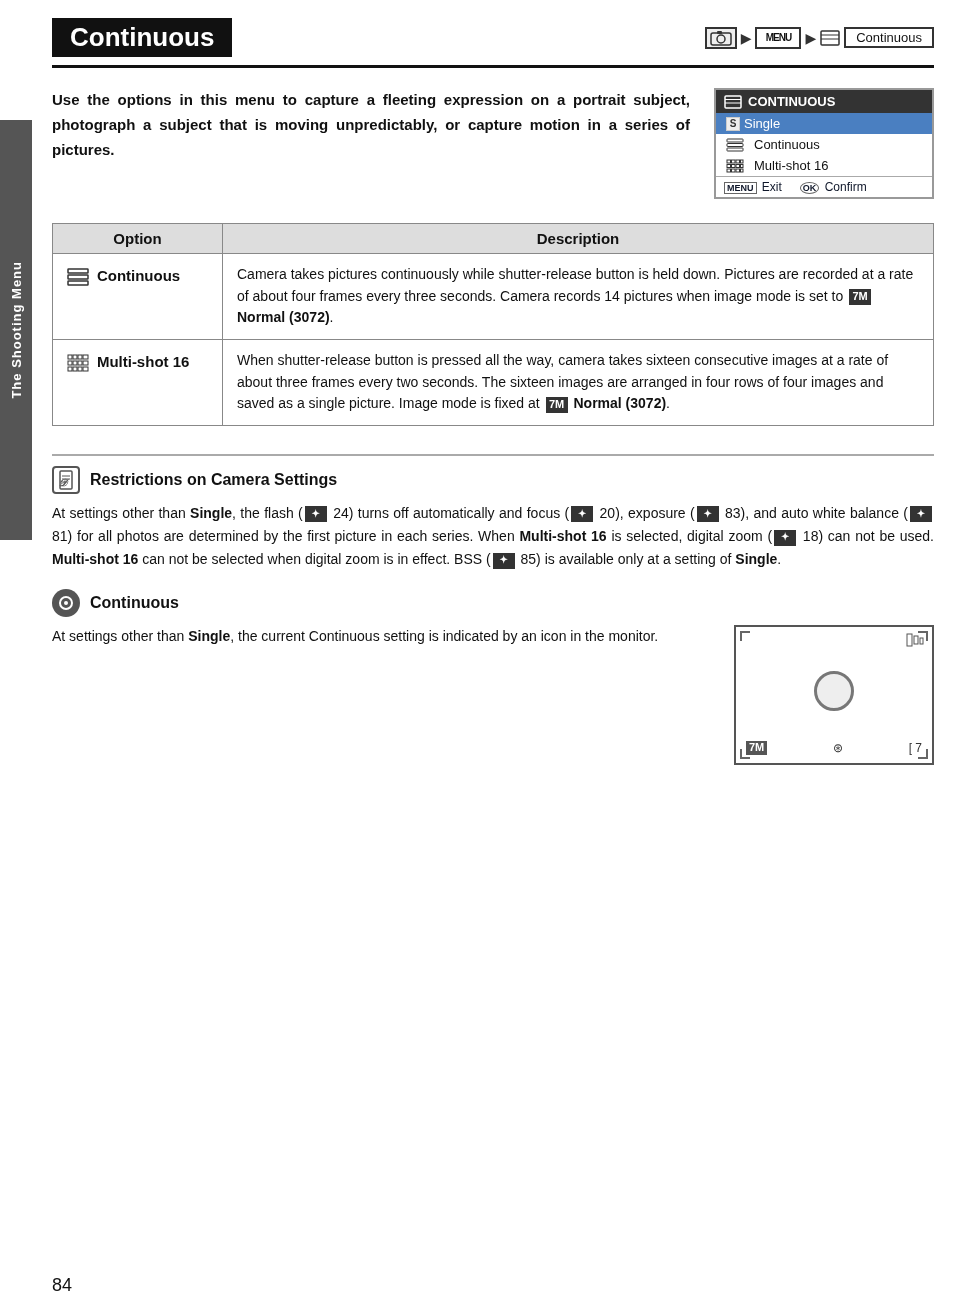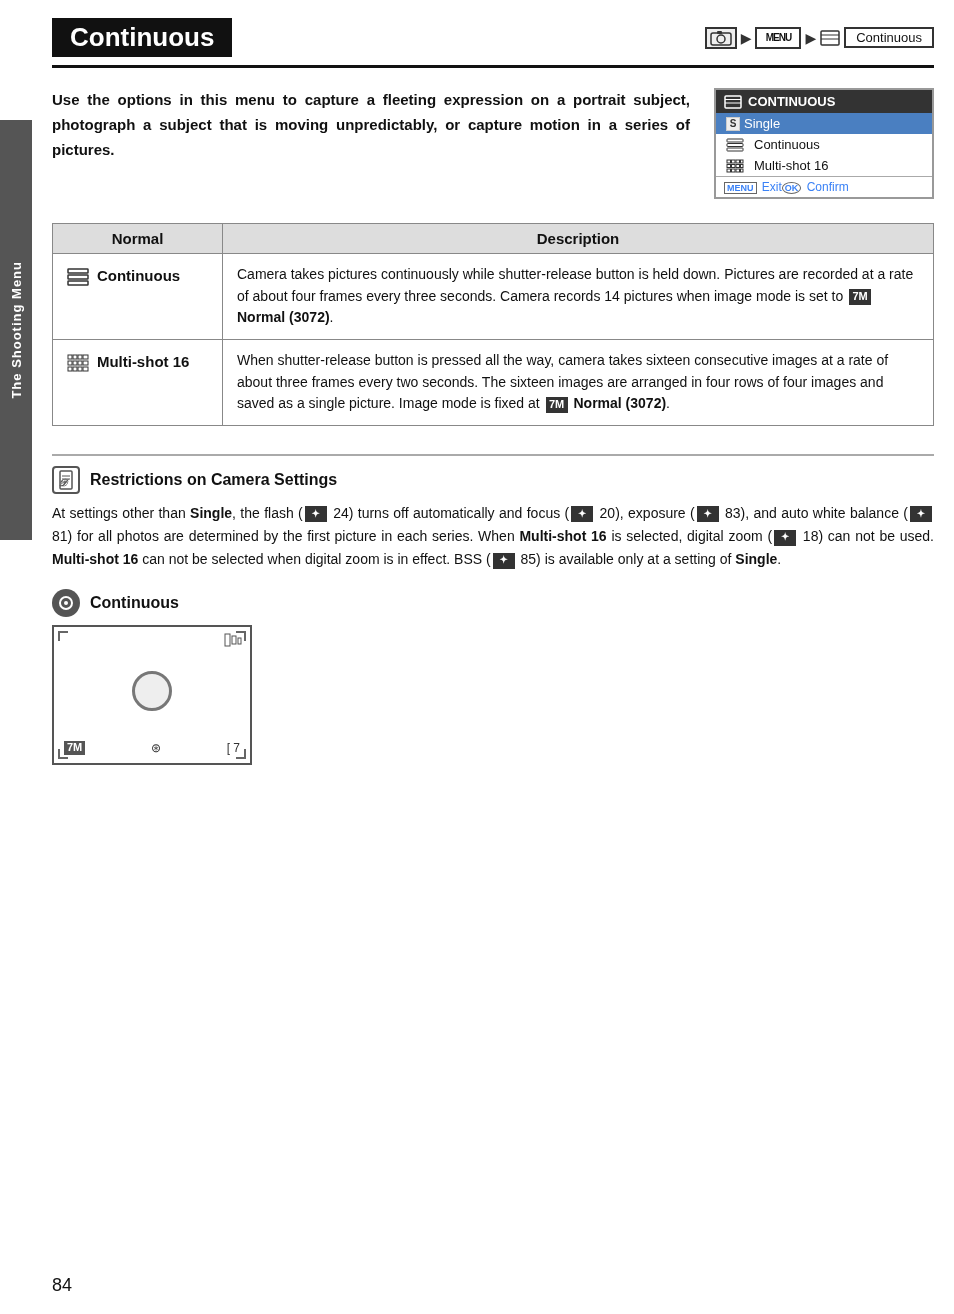--- a/index.html
+++ b/index.html
@@ -137,21 +137,22 @@
     }
     .camera-menu-item.selected {
       background: #4a7fc1;
       color: #fff;
     }
     .camera-menu-footer {
       border-top: 1px solid #aaa;
       padding: 3px 8px;
       font-size: 12px;
       display: flex;
-      color: #3b82f6;
+      gap: 18px;
+      color: #0f172a;
     }
 
     
     .options-table {
       width: 100%;
       border-collapse: collapse;
       margin-bottom: 28px;
     }
     .options-table th {
       background: #ddd;
@@ -441,21 +442,21 @@
           <span style="font-size:9px;font-weight:bold;border:1px solid #666;border-radius:50%;padding:0 2px;margin-right:2px;">OK</span>
           <span>Confirm</span>
         </span>
       </div>
     </div>
   </div>
 
   <table class="options-table">
     <thead>
       <tr>
-        <th>Normal</th>
+        <th>Option</th>
         <th>Description</th>
       </tr>
     </thead>
     <tbody>
 
 
       <tr>
         <td class="option-col">
           <svg width="22" height="18" viewBox="0 0 22 18" style="vertical-align:middle;margin-right:4px;">
             <rect x="1" y="1" width="20" height="4" rx="0.5" fill="none" stroke="#333" stroke-width="1.5"></rect>
@@ -518,20 +519,23 @@
         <svg width="22" height="22" viewBox="0 0 22 22">
           <circle cx="11" cy="11" r="10" fill="#555"></circle>
           <circle cx="11" cy="11" r="6" fill="none" stroke="#fff" stroke-width="2"></circle>
           <circle cx="11" cy="11" r="2" fill="#fff"></circle>
         </svg>
       </div>
       <span class="note-title">Continuous</span>
     </div>
 
     <div class="bottom-section">
+      <p class="bottom-text">
+        At settings other than <strong>Single</strong>, the current Continuous setting is indicated by an icon in the monitor.
+      </p>
 
       <div class="camera-preview-box">
         <div class="camera-preview-corner tl"></div>
         <div class="camera-preview-corner tr"></div>
         <div class="camera-preview-corner bl"></div>
         <div class="camera-preview-corner br"></div>
         <div class="camera-preview-top-right">
           <svg width="18" height="14" viewBox="0 0 18 14">
             <rect x="1" y="1" width="5" height="12" fill="none" stroke="#555" stroke-width="1"></rect>
             <rect x="8" y="3" width="4" height="8" fill="none" stroke="#555" stroke-width="1"></rect>

